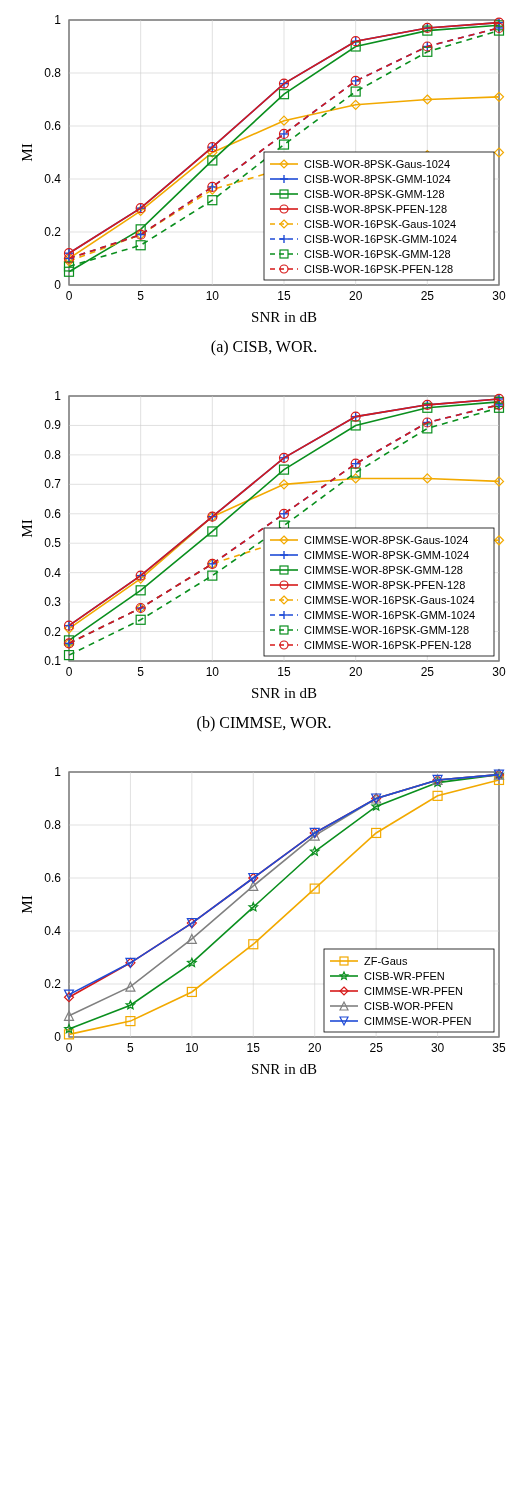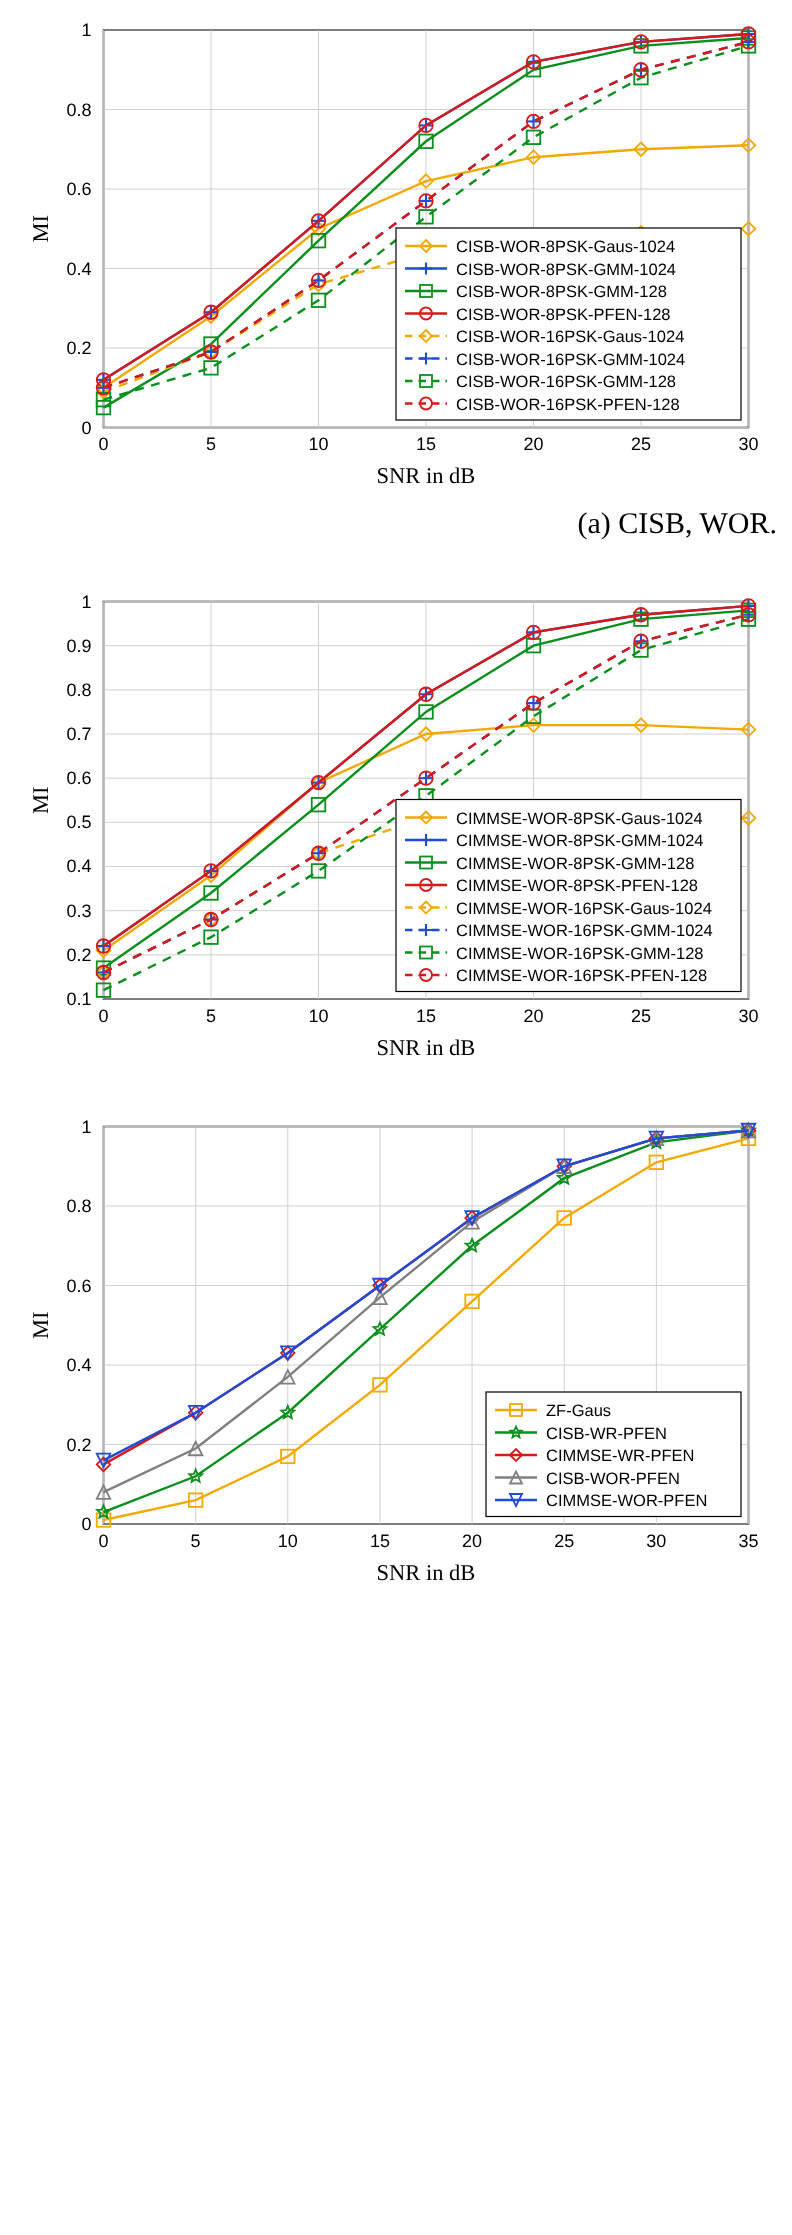--- a/index.html
+++ b/index.html
@@ -11,22 +11,22 @@
     box-sizing: border-box;
   }
   .chart-block {
     margin-bottom: 30px;
   }
   .chart-svg {
     display: block;
     margin: 0 auto;
   }
   .caption {
-    text-align: right;
-    font-size: 20px;
+    text-align: center;
+    font-size: 16px;
     margin-top: 8px;
   }
   .axis-label {
     font-family: "Times New Roman", serif;
     font-size: 15px;
   }
   .tick-label {
     font-family: Arial, sans-serif;
     font-size: 12px;
   }
@@ -333,20 +333,21 @@
           <line x1="270" y1="225" x2="270" y2="233" stroke="#1f4bd6" stroke-width="1.4"></line>
           <text x="290" y="233" class="legend-text">CIMMSE-WOR-16PSK-GMM-1024</text>
           <line x1="256" y1="244" x2="284" y2="244" stroke="#0a8f1e" stroke-width="1.6" stroke-dasharray="5,4"></line>
           <rect x="266" y="240" width="8" height="8" fill="none" stroke="#0a8f1e" stroke-width="1.2"></rect>
           <text x="290" y="248" class="legend-text">CIMMSE-WOR-16PSK-GMM-128</text>
           <line x1="256" y1="259" x2="284" y2="259" stroke="#d61a1a" stroke-width="1.6" stroke-dasharray="5,4"></line>
           <circle cx="270" cy="259" r="4" fill="none" stroke="#d61a1a" stroke-width="1.2"></circle>
           <text x="290" y="263" class="legend-text">CIMMSE-WOR-16PSK-PFEN-128</text>
         </g>
       </svg>
+      <div class="caption">(b)  CIMMSE, WOR.</div>
     </div>
     <div class="chart-block">
       <svg class="chart-svg" width="500" height="320" viewBox="0 0 500 320">
         <rect x="55" y="10" width="430" height="265" fill="#fff" stroke="#000" stroke-width="1"></rect>
         <g class="grid">
           <line x1="55" y1="10" x2="55" y2="275"></line>
           <line x1="116.42857142857142" y1="10" x2="116.42857142857142" y2="275"></line>
           <line x1="177.85714285714283" y1="10" x2="177.85714285714283" y2="275"></line>
           <line x1="239.28571428571428" y1="10" x2="239.28571428571428" y2="275"></line>
           <line x1="300.71428571428567" y1="10" x2="300.71428571428567" y2="275"></line>

